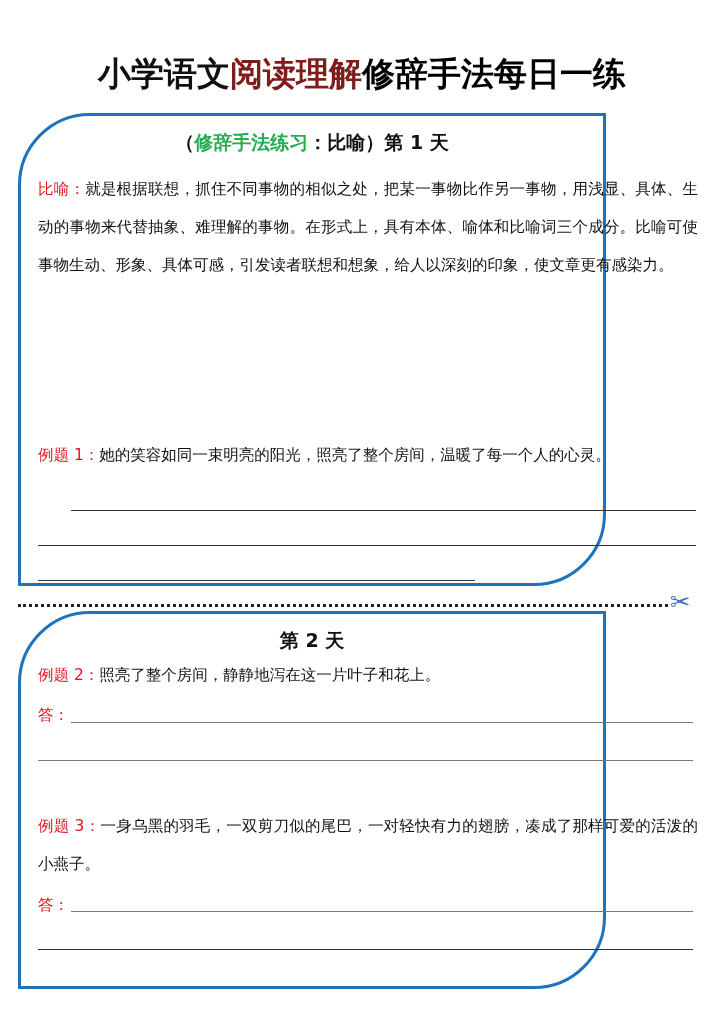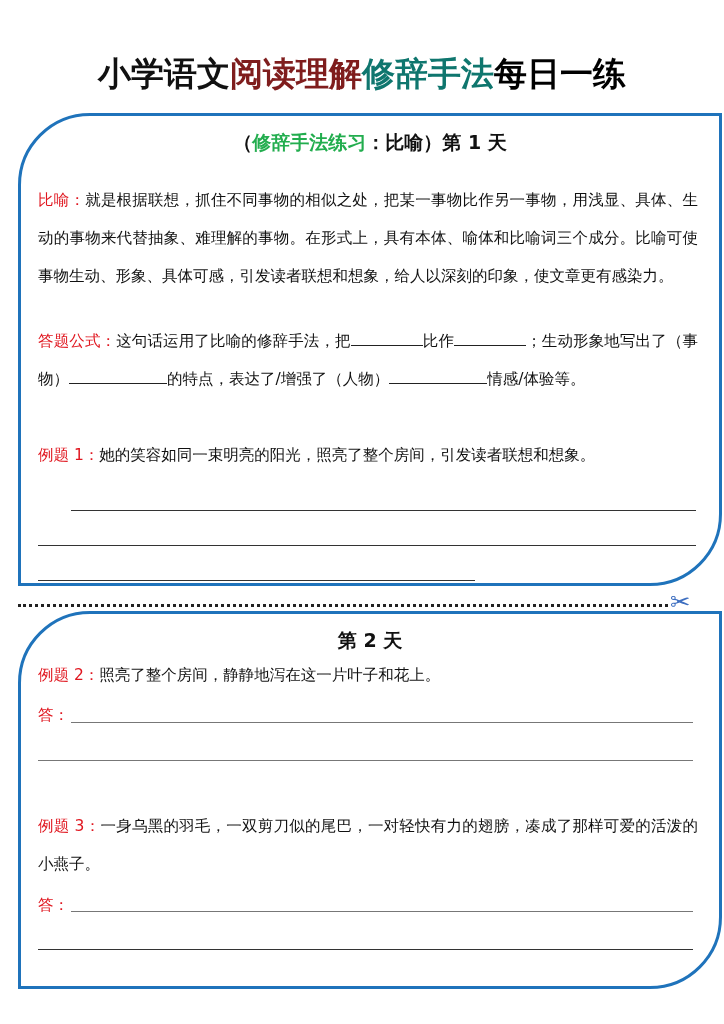--- a/index.html
+++ b/index.html
@@ -2,24 +2,24 @@
 <html><head>
 <meta charset="utf-8">
 <style>
   html, body { margin:0; padding:0; background:#ffffff; }
   body { width:724px; height:1024px; position:relative; overflow:hidden;
          font-family:"DejaVu Sans","Liberation Sans",sans-serif; color:#111; }
   .title { position:absolute; top:52px; left:0; width:724px; text-align:center;
            font-size:33px; font-weight:bold; letter-spacing:0px; line-height:44px; }
   .t-black { color:#111111; }
   .t-red { color:#7f1d1d; }
-  .t-blue { color:#0f766e; }
+  .t-blue { color:#000000; }
   .t-green { color:#000000; }
 
-  .box { position:absolute; left:18px; width:704px; box-sizing:border-box;
+  .box { position:absolute; left:18px; width:588px; box-sizing:border-box;
          border:3px solid #1f73bb; border-top-left-radius:72px 72px;
          border-bottom-right-radius:72px 72px; background:#fff; }
   #box1 { top:113px; height:473px; }
   #box2 { top:611px; height:378px; }
 
   .box-title { text-align:center; font-size:19px; font-weight:bold; margin-top:12px; line-height:28px; }
   .green { color:#22ad4e; }
 
   .para { position:absolute; left:17px; width:660px; font-size:15.5px; line-height:38px; color:#111; text-align:justify; }
   .label-red { color:#e0161f; }
@@ -37,30 +37,27 @@
 
 <div class="title">
   <span class="t-black">小学语文</span><span class="t-red">阅读理解</span><span class="t-blue">修辞手法</span><span class="t-green">每日一练</span>
 </div>
 
 <div class="box" id="box1">
   <div class="box-title">
     <span>（</span><span class="green">修辞手法练习</span><span>：比喻）第 1 天</span>
   </div>
 
-  <div class="para" style="top:65px;">
+  <div class="para" style="top:54px;">
     <span class="label-red">比喻：</span><span>就是根据联想，抓住不同事物的相似之处，把某一事物比作另一事物，用浅显、具体、生动的事物来代替抽象、难理解的事物。在形式上，具有本体、喻体和比喻词三个成分。比喻可使事物生动、形象、具体可感，引发读者联想和想象，给人以深刻的印象，使文章更有感染力。</span>
   </div>
 
-  <div class="para" style="top:206px;">
-    <span class="label-red">答题公式：</span><span>这句话运用了比喻的修辞手法，把</span><span class="blank" style="width:72px"></span><span>比作</span><span class="blank" style="width:72px"></span><span>；生动形象地写出了（事物）</span><span class="blank" style="width:98px"></span><span>的特点，表达了/增强了（人物）</span><span class="blank" style="width:98px"></span><span>情感/体验等。</span>
-  </div>
 
   <div class="para" style="top:320px;">
-    <span class="label-red">例题 1：</span><span>她的笑容如同一束明亮的阳光，照亮了整个房间，引发读者联想和想象。</span>
+    <span class="label-red">例题 1：</span><span>她的笑容如同一束明亮的阳光，照亮了整个房间，温暖了每一个人的心灵。</span>
   </div>
 
   <div class="hand-line" style="top:394px; left:50px; width:625px;"></div>
   <div class="hand-line" style="top:429px; width:658px;"></div>
   <div class="hand-line" style="top:464px; width:437px;"></div>
 </div>
 
 <div class="cutline"></div>
 <div class="scissors">✂</div>
 

